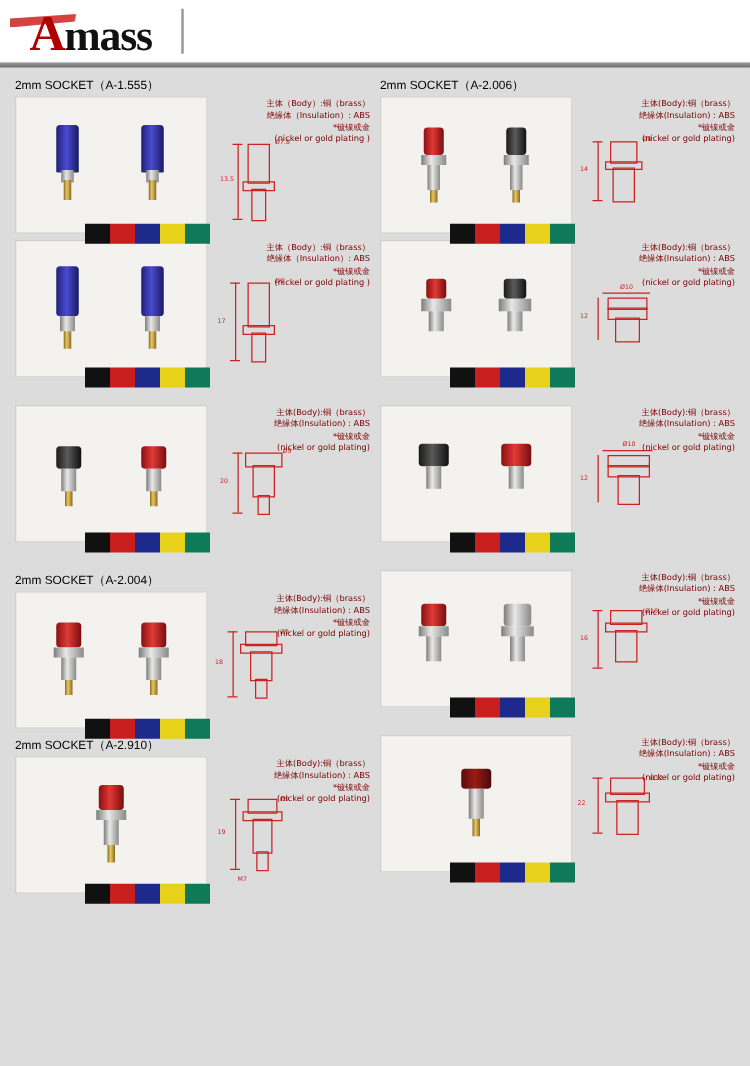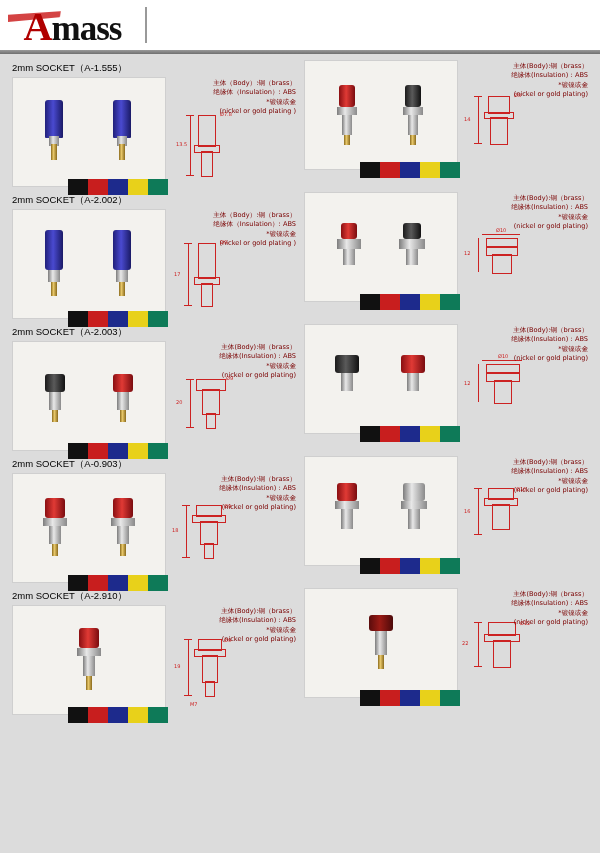--- a/index.html
+++ b/index.html
@@ -167,20 +167,21 @@
           <div class="sw" style="background:#111111"></div>
           <div class="sw" style="background:#c81e1e"></div>
           <div class="sw" style="background:#1d2a8c"></div>
           <div class="sw" style="background:#e8d11a"></div>
           <div class="sw" style="background:#0e7a58"></div>
         </div>
       </div>
     </div>
 
     <div class="cell">
+      <div class="cell-title">2mm SOCKET（A-2.006）</div>
       <div class="cell-body">
         <div class="photo">
           <div class="conn body-red" style="left:34px;top:24px;width:16px;height:22px;border-radius:3px;"></div>
           <div class="conn metal" style="left:32px;top:46px;width:20px;height:8px;"></div>
           <div class="conn metal" style="left:37px;top:54px;width:10px;height:20px;"></div>
           <div class="conn brass" style="left:39px;top:74px;width:6px;height:10px;"></div>
           <div class="conn body-black" style="left:100px;top:24px;width:16px;height:22px;border-radius:3px;"></div>
           <div class="conn metal" style="left:98px;top:46px;width:20px;height:8px;"></div>
           <div class="conn metal" style="left:103px;top:54px;width:10px;height:20px;"></div>
           <div class="conn brass" style="left:105px;top:74px;width:6px;height:10px;"></div>
@@ -205,21 +206,20 @@
           <div class="sw" style="background:#111111"></div>
           <div class="sw" style="background:#c81e1e"></div>
           <div class="sw" style="background:#1d2a8c"></div>
           <div class="sw" style="background:#e8d11a"></div>
           <div class="sw" style="background:#0e7a58"></div>
         </div>
       </div>
     </div>
 
     <div class="cell">
-      <div class="cell-title">2mm SOCKET（A-2.002）</div>
       <div class="cell-body">
         <div class="photo">
           <div class="conn body-blue" style="left:32px;top:20px;width:18px;height:40px;border-radius:3px;"></div>
           <div class="conn metal" style="left:35px;top:60px;width:12px;height:12px;"></div>
           <div class="conn brass" style="left:38px;top:72px;width:6px;height:14px;"></div>
           <div class="conn body-blue" style="left:100px;top:20px;width:18px;height:40px;border-radius:3px;"></div>
           <div class="conn metal" style="left:103px;top:60px;width:12px;height:12px;"></div>
           <div class="conn brass" style="left:106px;top:72px;width:6px;height:14px;"></div>
         </div>
         <div class="spec">
@@ -277,21 +277,20 @@
           <div class="sw" style="background:#111111"></div>
           <div class="sw" style="background:#c81e1e"></div>
           <div class="sw" style="background:#1d2a8c"></div>
           <div class="sw" style="background:#e8d11a"></div>
           <div class="sw" style="background:#0e7a58"></div>
         </div>
       </div>
     </div>
 
     <div class="cell">
-      <div class="cell-title">2mm SOCKET（A-2.003）</div>
       <div class="cell-body">
         <div class="photo">
           <div class="conn body-black" style="left:32px;top:32px;width:20px;height:18px;border-radius:3px;"></div>
           <div class="conn metal" style="left:36px;top:50px;width:12px;height:18px;"></div>
           <div class="conn brass" style="left:39px;top:68px;width:6px;height:12px;"></div>
           <div class="conn body-red" style="left:100px;top:32px;width:20px;height:18px;border-radius:3px;"></div>
           <div class="conn metal" style="left:104px;top:50px;width:12px;height:18px;"></div>
           <div class="conn brass" style="left:107px;top:68px;width:6px;height:12px;"></div>
         </div>
         <div class="spec">
@@ -347,21 +346,21 @@
           <div class="sw" style="background:#111111"></div>
           <div class="sw" style="background:#c81e1e"></div>
           <div class="sw" style="background:#1d2a8c"></div>
           <div class="sw" style="background:#e8d11a"></div>
           <div class="sw" style="background:#0e7a58"></div>
         </div>
       </div>
     </div>
 
     <div class="cell">
-      <div class="cell-title">2mm SOCKET（A-0.903）</div>
+      <div class="cell-title">2mm SOCKET（A-2.004）</div>
       <div class="cell-body">
         <div class="photo">
           <div class="conn body-red" style="left:32px;top:24px;width:20px;height:20px;border-radius:3px;"></div>
           <div class="conn metal" style="left:30px;top:44px;width:24px;height:8px;"></div>
           <div class="conn metal" style="left:36px;top:52px;width:12px;height:18px;"></div>
           <div class="conn brass" style="left:39px;top:70px;width:6px;height:12px;"></div>
           <div class="conn body-red" style="left:100px;top:24px;width:20px;height:20px;border-radius:3px;"></div>
           <div class="conn metal" style="left:98px;top:44px;width:24px;height:8px;"></div>
           <div class="conn metal" style="left:104px;top:52px;width:12px;height:18px;"></div>
           <div class="conn brass" style="left:107px;top:70px;width:6px;height:12px;"></div>

